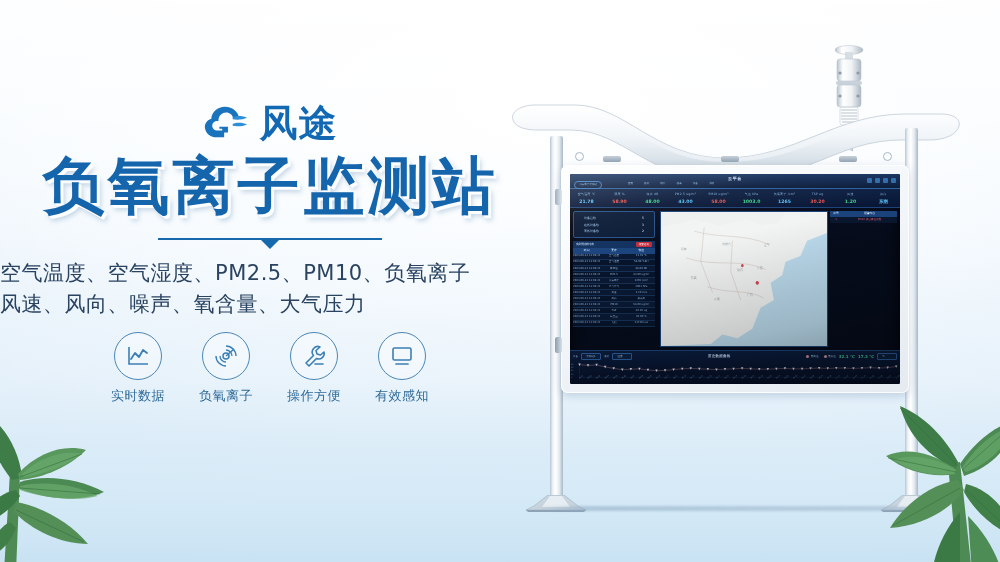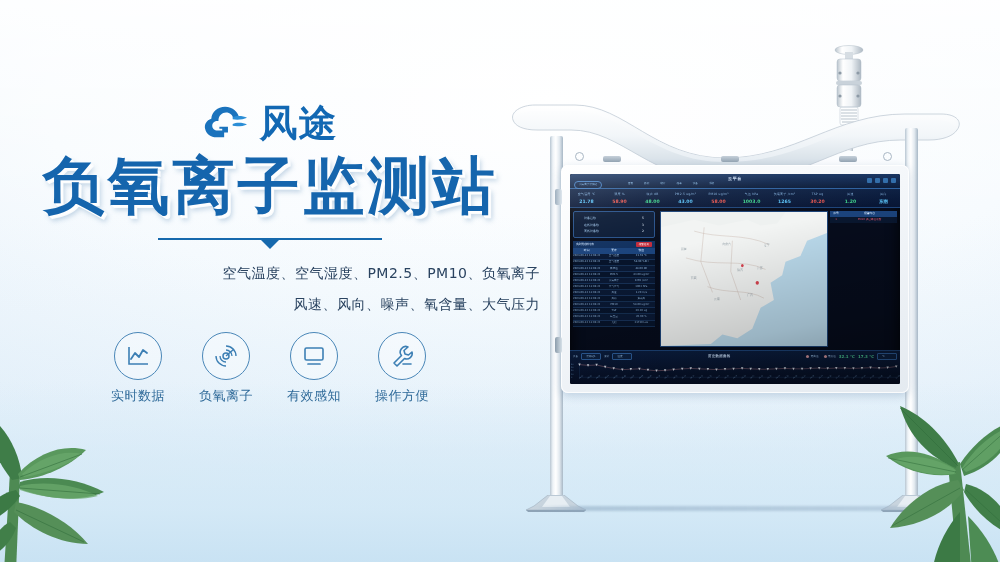--- a/index.html
+++ b/index.html
@@ -58,22 +58,22 @@
   }
   #divider-line{ width:224px; height:2px; background:#1669ad; }
   #divider-tri{
     width:0; height:0; margin-top:0px;
     border-left:9px solid transparent; border-right:9px solid transparent;
     border-top:9px solid #1669ad;
   }
 
   #subtitle{
     position:absolute; left:0; right:0; top:258px;
-    text-align:right; color:#2a4360;
-    font-size:14px; line-height:31px; letter-spacing:.5px;
+    text-align:left; color:#2a4360;
+    font-size:21px; line-height:31px; letter-spacing:.5px;
     font-family:"DejaVu Sans","Liberation Sans",sans-serif;
   }
   #subtitle .l2{ display:block; }
 
   #features{
     position:absolute; left:0; right:0; top:332px;
     display:flex; justify-content:center; gap:26px;
   }
   .feature{ width:62px; display:flex; flex-direction:column; align-items:center; gap:7px; }
   .feature-circle{
@@ -308,35 +308,35 @@
           <path d="M13 19 A6 6 0 0 1 7 13" fill="none" stroke="#3c7fb4" stroke-width="1.3"></path>
           <line x1="13" y1="13" x2="21" y2="6" stroke="#3c7fb4" stroke-width="1.4"></line>
         </svg>
       </div>
       <div class="feature-label">负氧离子</div>
     </div>
 
     <div class="feature">
       <div class="feature-circle">
         <svg width="26" height="24" viewBox="0 0 26 24">
+          <path d="M19 3 A5.5 5.5 0 0 0 12.5 11.5 L5 19 L8 22 L15.5 14.5 A5.5 5.5 0 0 0 23 8 L19.5 11 L16 10 L15 6.5 Z" fill="none" stroke="#3c7fb4" stroke-width="1.6" stroke-linejoin="round"></path>
+          <line x1="14" y1="20" x2="22" y2="20" stroke="#3c7fb4" stroke-width="1.6" stroke-linecap="round"></line>
+        </svg>
+      </div>
+      <div class="feature-label">操作方便</div>
+    </div>
+
+    <div class="feature">
+      <div class="feature-circle">
+        <svg width="26" height="24" viewBox="0 0 26 24">
           <rect x="4" y="4" width="18" height="12" rx="1.5" fill="none" stroke="#3c7fb4" stroke-width="1.6"></rect>
           <line x1="7" y1="20" x2="19" y2="20" stroke="#3c7fb4" stroke-width="1.7" stroke-linecap="round"></line>
         </svg>
       </div>
       <div class="feature-label">有效感知</div>
-    </div>
-
-    <div class="feature">
-      <div class="feature-circle">
-        <svg width="26" height="24" viewBox="0 0 26 24">
-          <path d="M19 3 A5.5 5.5 0 0 0 12.5 11.5 L5 19 L8 22 L15.5 14.5 A5.5 5.5 0 0 0 23 8 L19.5 11 L16 10 L15 6.5 Z" fill="none" stroke="#3c7fb4" stroke-width="1.6" stroke-linejoin="round"></path>
-          <line x1="14" y1="20" x2="22" y2="20" stroke="#3c7fb4" stroke-width="1.6" stroke-linecap="round"></line>
-        </svg>
-      </div>
-      <div class="feature-label">操作方便</div>
     </div>
 
   </div>
 
 </div>
 
 <div id="product">
 
   <svg id="sensor" viewBox="0 0 52 112">
     <defs>

